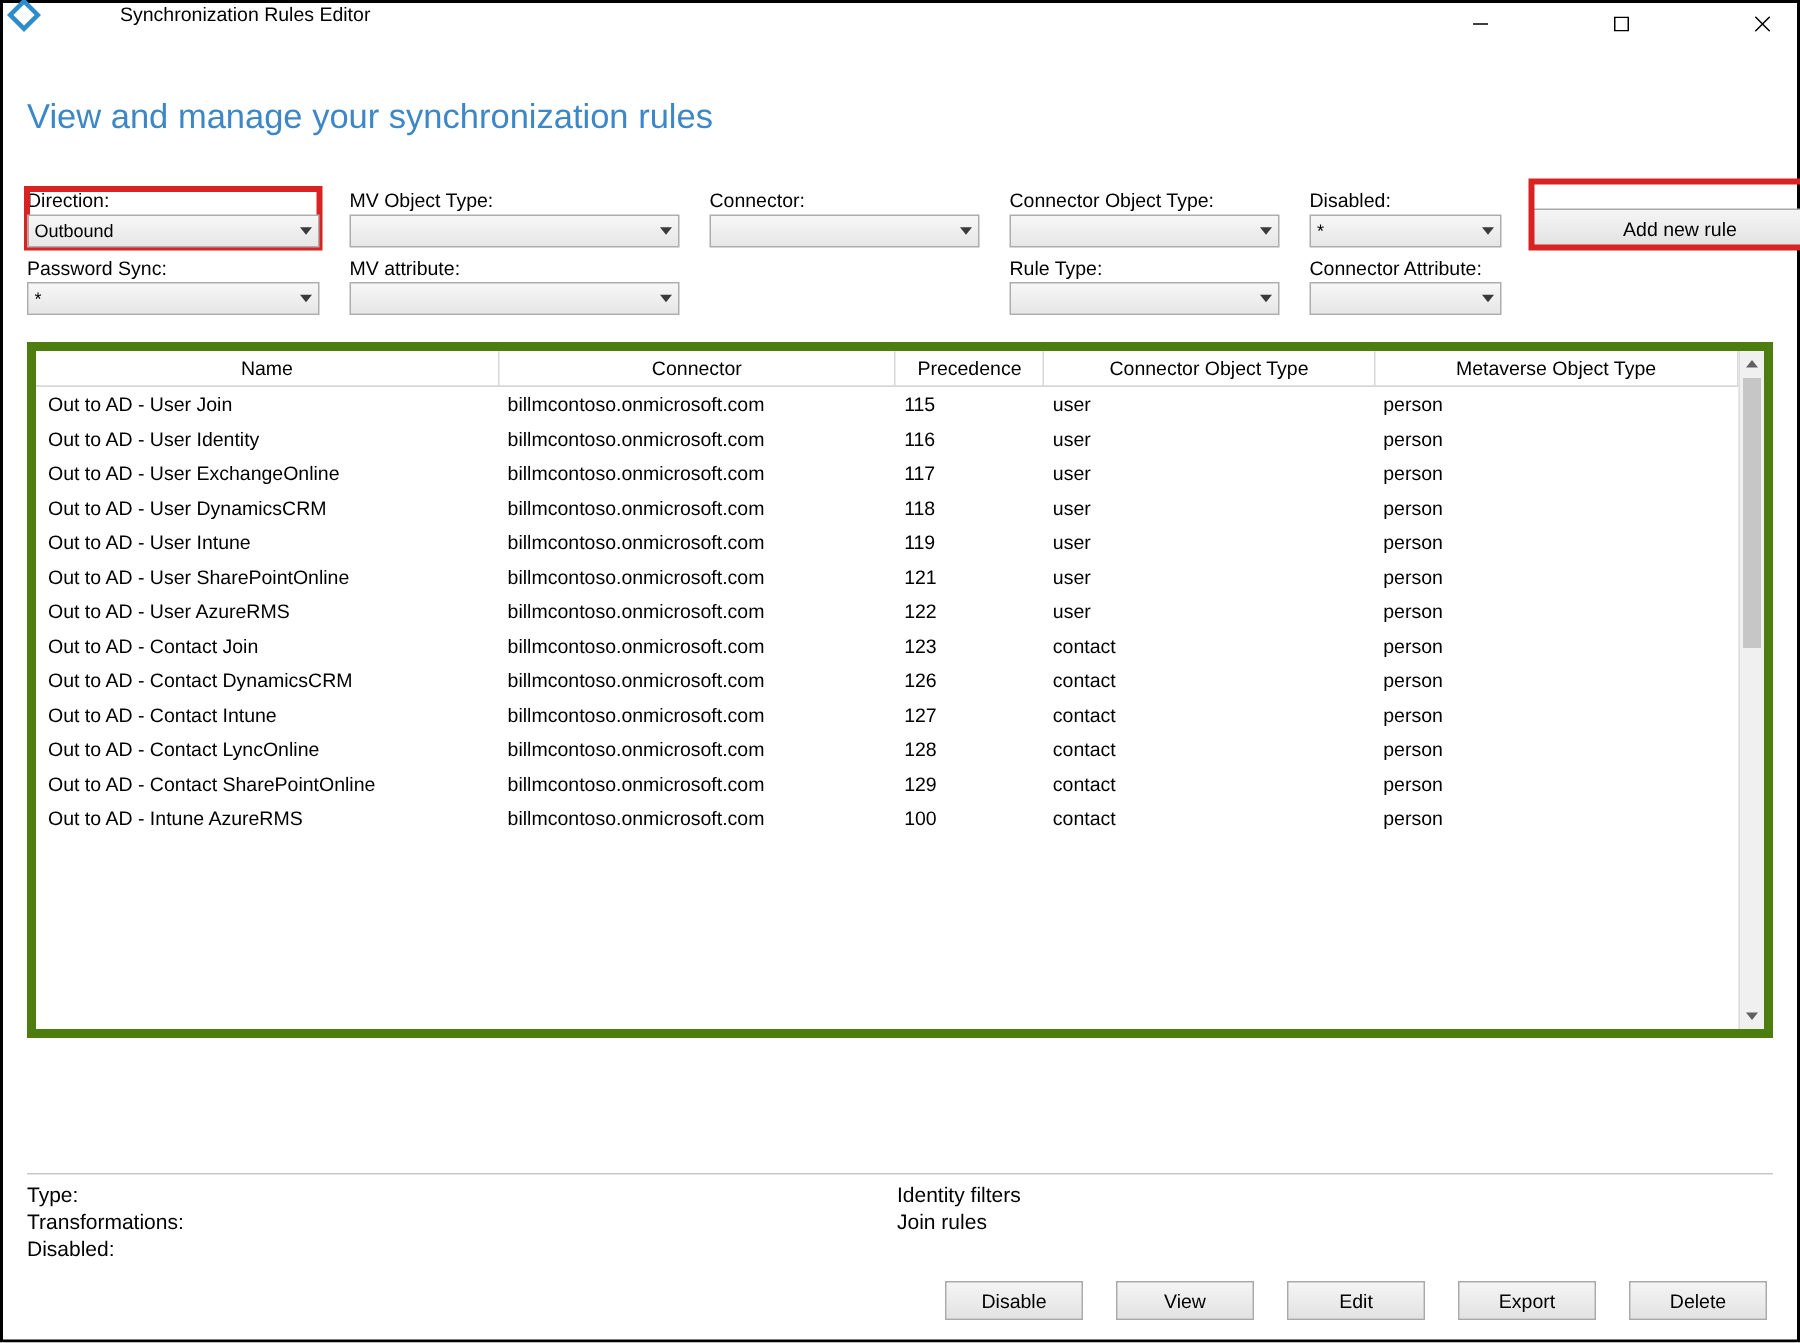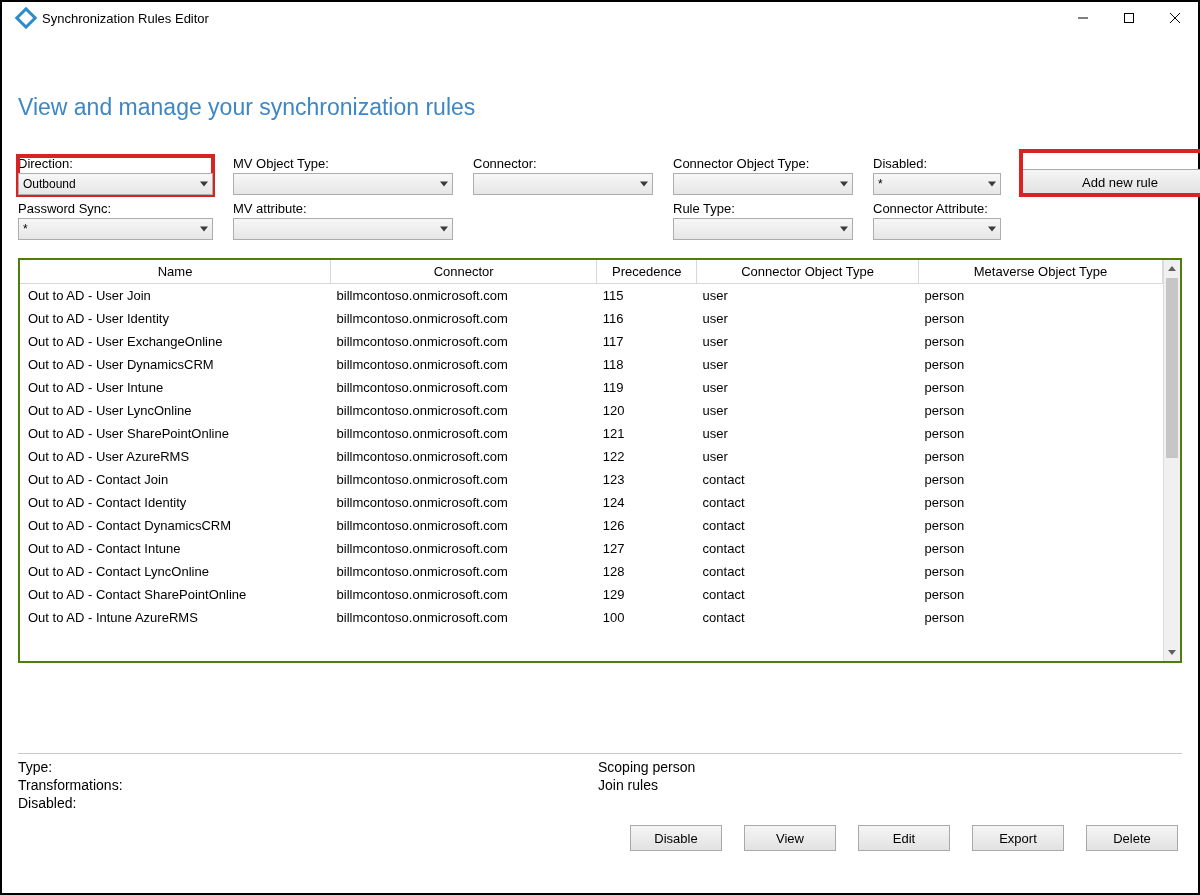--- a/index.html
+++ b/index.html
@@ -14,23 +14,23 @@
     width: 1200px;
     height: 895px;
     border: 2px solid #000000;
     display: flex;
     flex-direction: column;
     background: #ffffff;
   }
   .titlebar {
     height: 32px;
     display: flex;
-    align-items: center;
-    padding: 0 0 0 16px;
+    padding: 0 0 0 6px;
     border-bottom: none;
+    gap: 48px;
   }
   .titlebar .appicon {
     width: 16px;
     height: 16px;
     margin-right: 8px;
     transform: rotate(45deg);
     background: #2d8cc9;
     position: relative;
   }
   .titlebar .appicon::after{
@@ -125,22 +125,22 @@
     align-items:center;
     height: 100%;
   }
   .addnew{
     width:198px;
     height:26px;
     margin-top:18px;
   }
   .table-wrap {
     margin-top: 12px;
-    border: 2px solid #4d7c0f;
-    height: 405px;
+    border: 6px solid #4d7c0f;
+    height: 464px;
     overflow: hidden;
     position: relative;
     display:flex;
   }
   .table-inner{
     flex:1;
     overflow:hidden;
   }
   table {
     border-collapse: collapse;
@@ -362,51 +362,37 @@
                 <td>person</td>
               </tr>
               <tr>
                 <td>Out to   AD - User Intune</td>
                 <td>billmcontoso.onmicrosoft.com</td>
                 <td>119</td>
                 <td>user</td>
                 <td>person</td>
               </tr>
               <tr>
-                <td>Out to   AD - User LyncOnline</td>
-                <td>billmcontoso.onmicrosoft.com</td>
-                <td>120</td>
-                <td>user</td>
-                <td>person</td>
-              </tr>
-              <tr>
                 <td>Out to   AD - User SharePointOnline</td>
                 <td>billmcontoso.onmicrosoft.com</td>
                 <td>121</td>
                 <td>user</td>
                 <td>person</td>
               </tr>
               <tr>
                 <td>Out to   AD - User AzureRMS</td>
                 <td>billmcontoso.onmicrosoft.com</td>
                 <td>122</td>
                 <td>user</td>
                 <td>person</td>
               </tr>
               <tr>
                 <td>Out to   AD - Contact Join</td>
                 <td>billmcontoso.onmicrosoft.com</td>
                 <td>123</td>
-                <td>contact</td>
-                <td>person</td>
-              </tr>
-              <tr>
-                <td>Out to   AD - Contact Identity</td>
-                <td>billmcontoso.onmicrosoft.com</td>
-                <td>124</td>
                 <td>contact</td>
                 <td>person</td>
               </tr>
               <tr>
                 <td>Out to   AD - Contact DynamicsCRM</td>
                 <td>billmcontoso.onmicrosoft.com</td>
                 <td>126</td>
                 <td>contact</td>
                 <td>person</td>
               </tr>
@@ -443,21 +429,21 @@
       </div>
       <div class="scrollbar">
         <div class="scroll-up"></div>
         <div class="scroll-thumb"></div>
         <div class="scroll-down"></div>
       </div>
     </div>
 
     <div class="details">
       <div>Type:</div>
-      <div>Scoping person</div>
+      <div>Identity filters</div>
       <div>Transformations:</div>
       <div>Join rules</div>
       <div>Disabled:</div>
       <div></div>
     </div>
 
     <div class="actions">
       <div class="btn">Disable</div>
       <div class="btn">View</div>
       <div class="btn">Edit</div>

